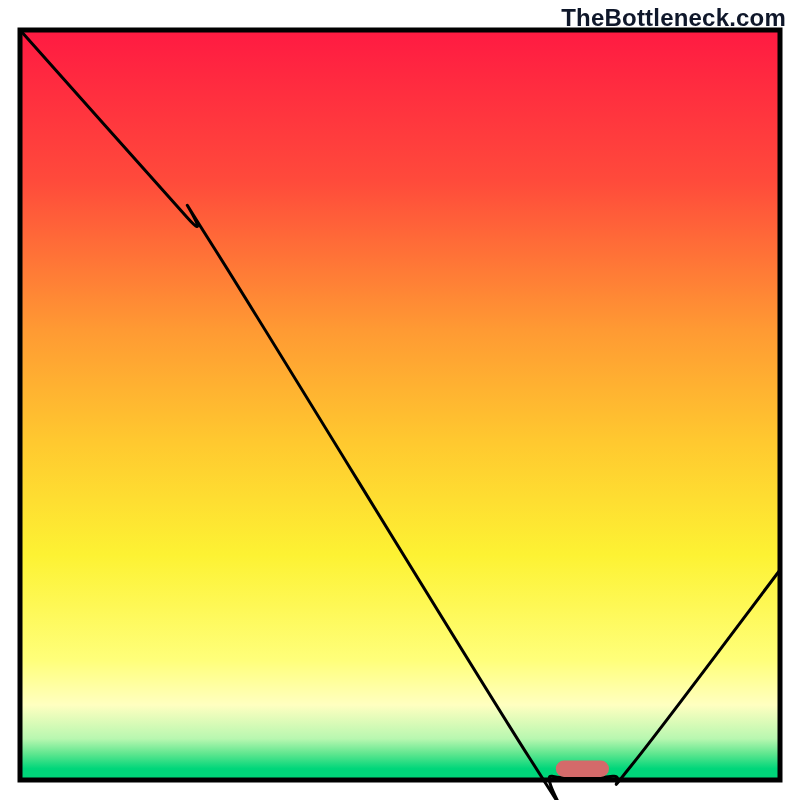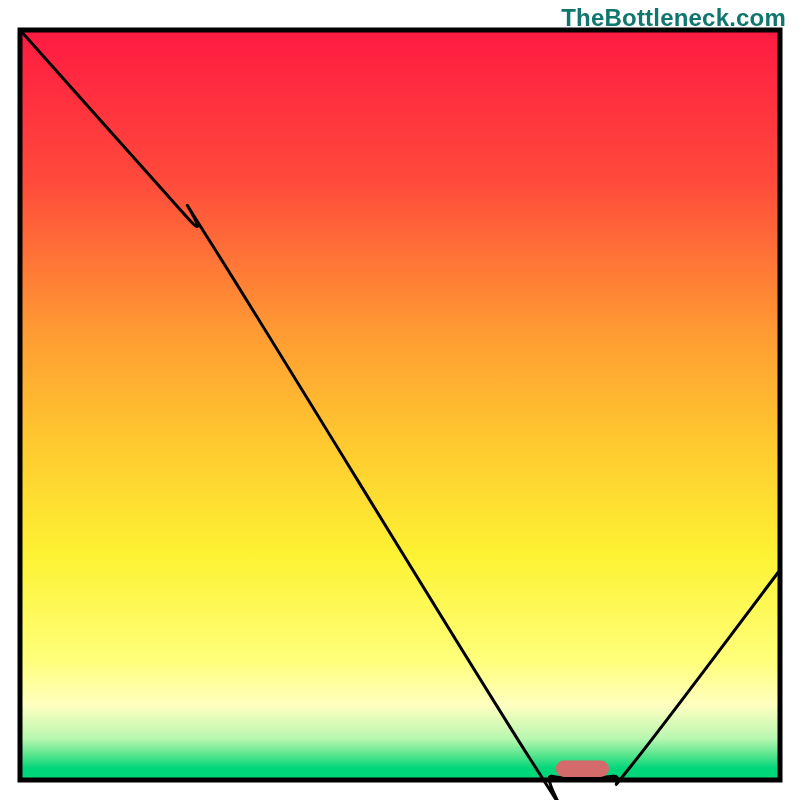--- a/index.html
+++ b/index.html
@@ -15,21 +15,21 @@
     position: relative;
     width: 800px;
     height: 800px;
   }
   .watermark {
     position: absolute;
     top: 4px;
     right: 14px;
     font-size: 24px;
     font-weight: 600;
-    color: #0f766e;
+    color: #0f172a;
     font-family: Arial, Helvetica, sans-serif;
     letter-spacing: 0.2px;
   }
   svg.plot {
     position: absolute;
     left: 0;
     top: 0;
   }
 </style>
 </head>

